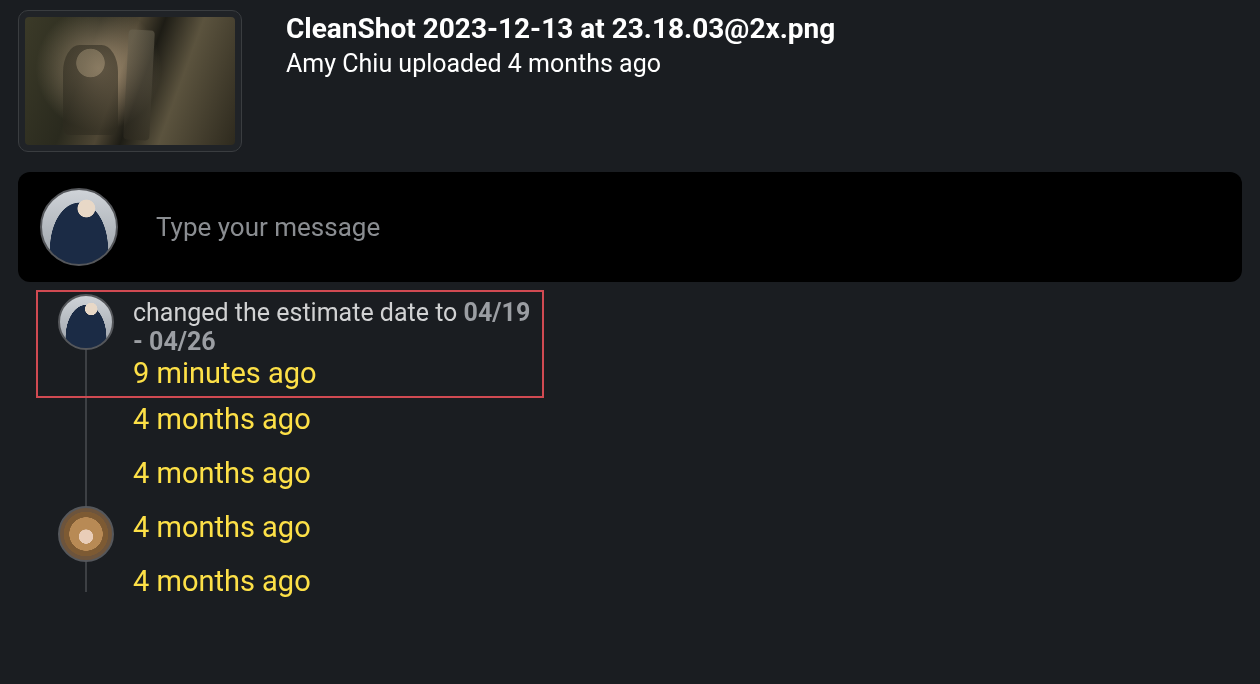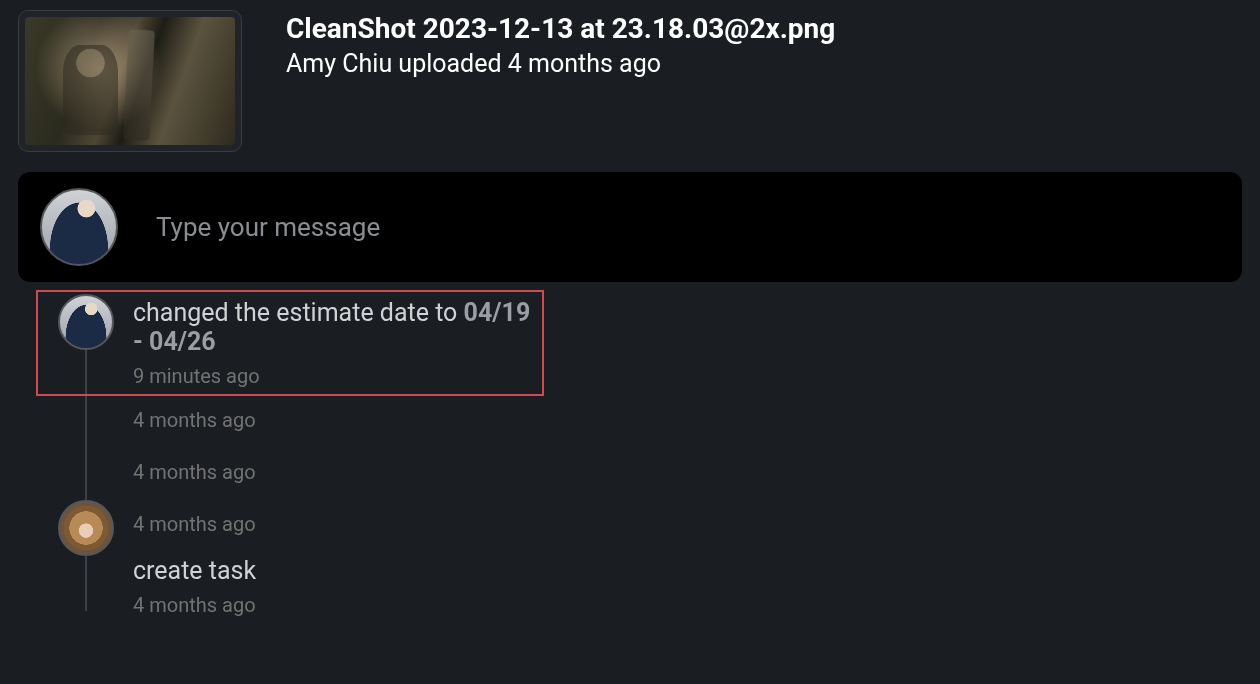--- a/index.html
+++ b/index.html
@@ -136,23 +136,23 @@
   }
   .activity-text {
     font-size: 25px;
     color: #d1d2d3;
   }
   .activity-text .strong {
     color: #9b9ea3;
     font-weight: 700;
   }
   .activity-time {
-    font-size: 20px;
-    color: #737373;
-    margin-top: 8px;
+    font-size: 29px;
+    color: #fde047;
+    margin-top: 0;
   }
 
   .highlighted {
     outline: 2px solid #d04a52;
     border-radius: 0;
     margin-left: -30px;
     padding-left: 95px;
     padding-top: 6px;
     padding-bottom: 6px;
     width: 504px;
@@ -201,20 +201,17 @@
       <div class="activity-time">4 months ago</div>
     </div>
 
     <div class="activity">
       <div class="avatar user2 av"></div>
       <div class="activity-time">4 months ago</div>
     </div>
 
     <div class="activity">
 
-      <div class="activity-text">
-        <span>create task</span><span class="strong"></span><span></span>
-      </div>
       <div class="activity-time">4 months ago</div>
     </div>
 
   </div>
 </div>
 
 </body></html>

